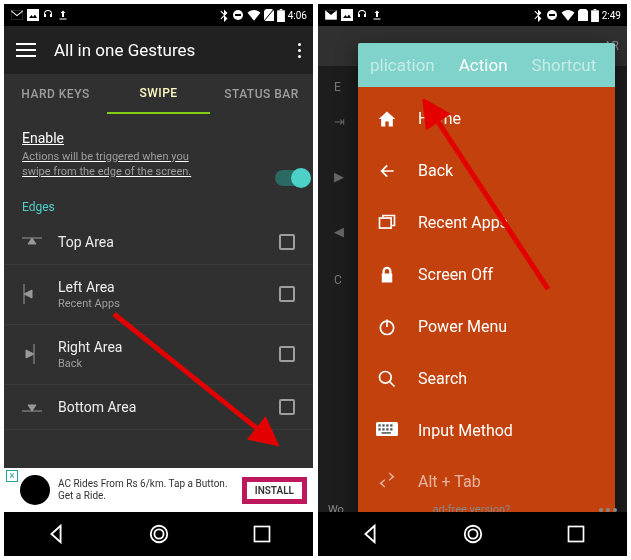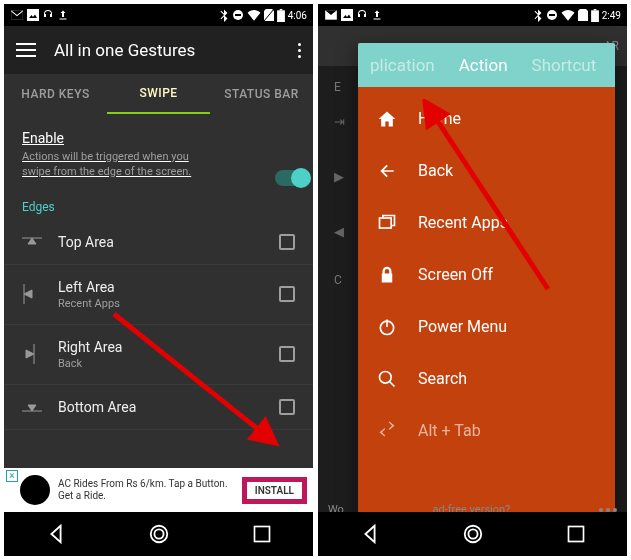--- a/index.html
+++ b/index.html
@@ -425,20 +425,37 @@
       </div>
       <div class="popup-item">
         <span class="picon">
             <svg width="20" height="20" viewBox="0 0 24 24" fill="none" stroke="#fff" stroke-width="2">
               <circle cx="10" cy="10" r="7"></circle>
               <line x1="15" y1="15" x2="21" y2="21"></line>
             </svg>
           </span>
         <span>Search</span>
       </div>
+      <div class="popup-item">
+        <span class="picon">
+            <svg width="22" height="16" viewBox="0 0 28 18" fill="#fff">
+              <rect width="28" height="18" rx="2" fill="#fff"></rect>
+              <rect x="3" y="3" width="3" height="3" fill="#5a5a5a"></rect>
+              <rect x="8" y="3" width="3" height="3" fill="#5a5a5a"></rect>
+              <rect x="13" y="3" width="3" height="3" fill="#5a5a5a"></rect>
+              <rect x="18" y="3" width="3" height="3" fill="#5a5a5a"></rect>
+              <rect x="3" y="8" width="3" height="3" fill="#5a5a5a"></rect>
+              <rect x="8" y="8" width="3" height="3" fill="#5a5a5a"></rect>
+              <rect x="13" y="8" width="3" height="3" fill="#5a5a5a"></rect>
+              <rect x="18" y="8" width="3" height="3" fill="#5a5a5a"></rect>
+              <rect x="7" y="13" width="12" height="2" fill="#5a5a5a"></rect>
+            </svg>
+          </span>
+        <span>Input Method</span>
+      </div>
       <div class="popup-item" style="opacity:0.6;">
         <span class="picon">
             <svg width="20" height="16" viewBox="0 0 24 18" fill="#fff">
               <path d="M2 5h16l-4-4 1-1 6 5-6 5-1-1 4-4H2zM22 13H6l4 4-1 1-6-5 6-5 1 1-4 4h16z"></path>
             </svg>
           </span>
         <span>Alt + Tab</span>
       </div>
     </div>
   </div>

